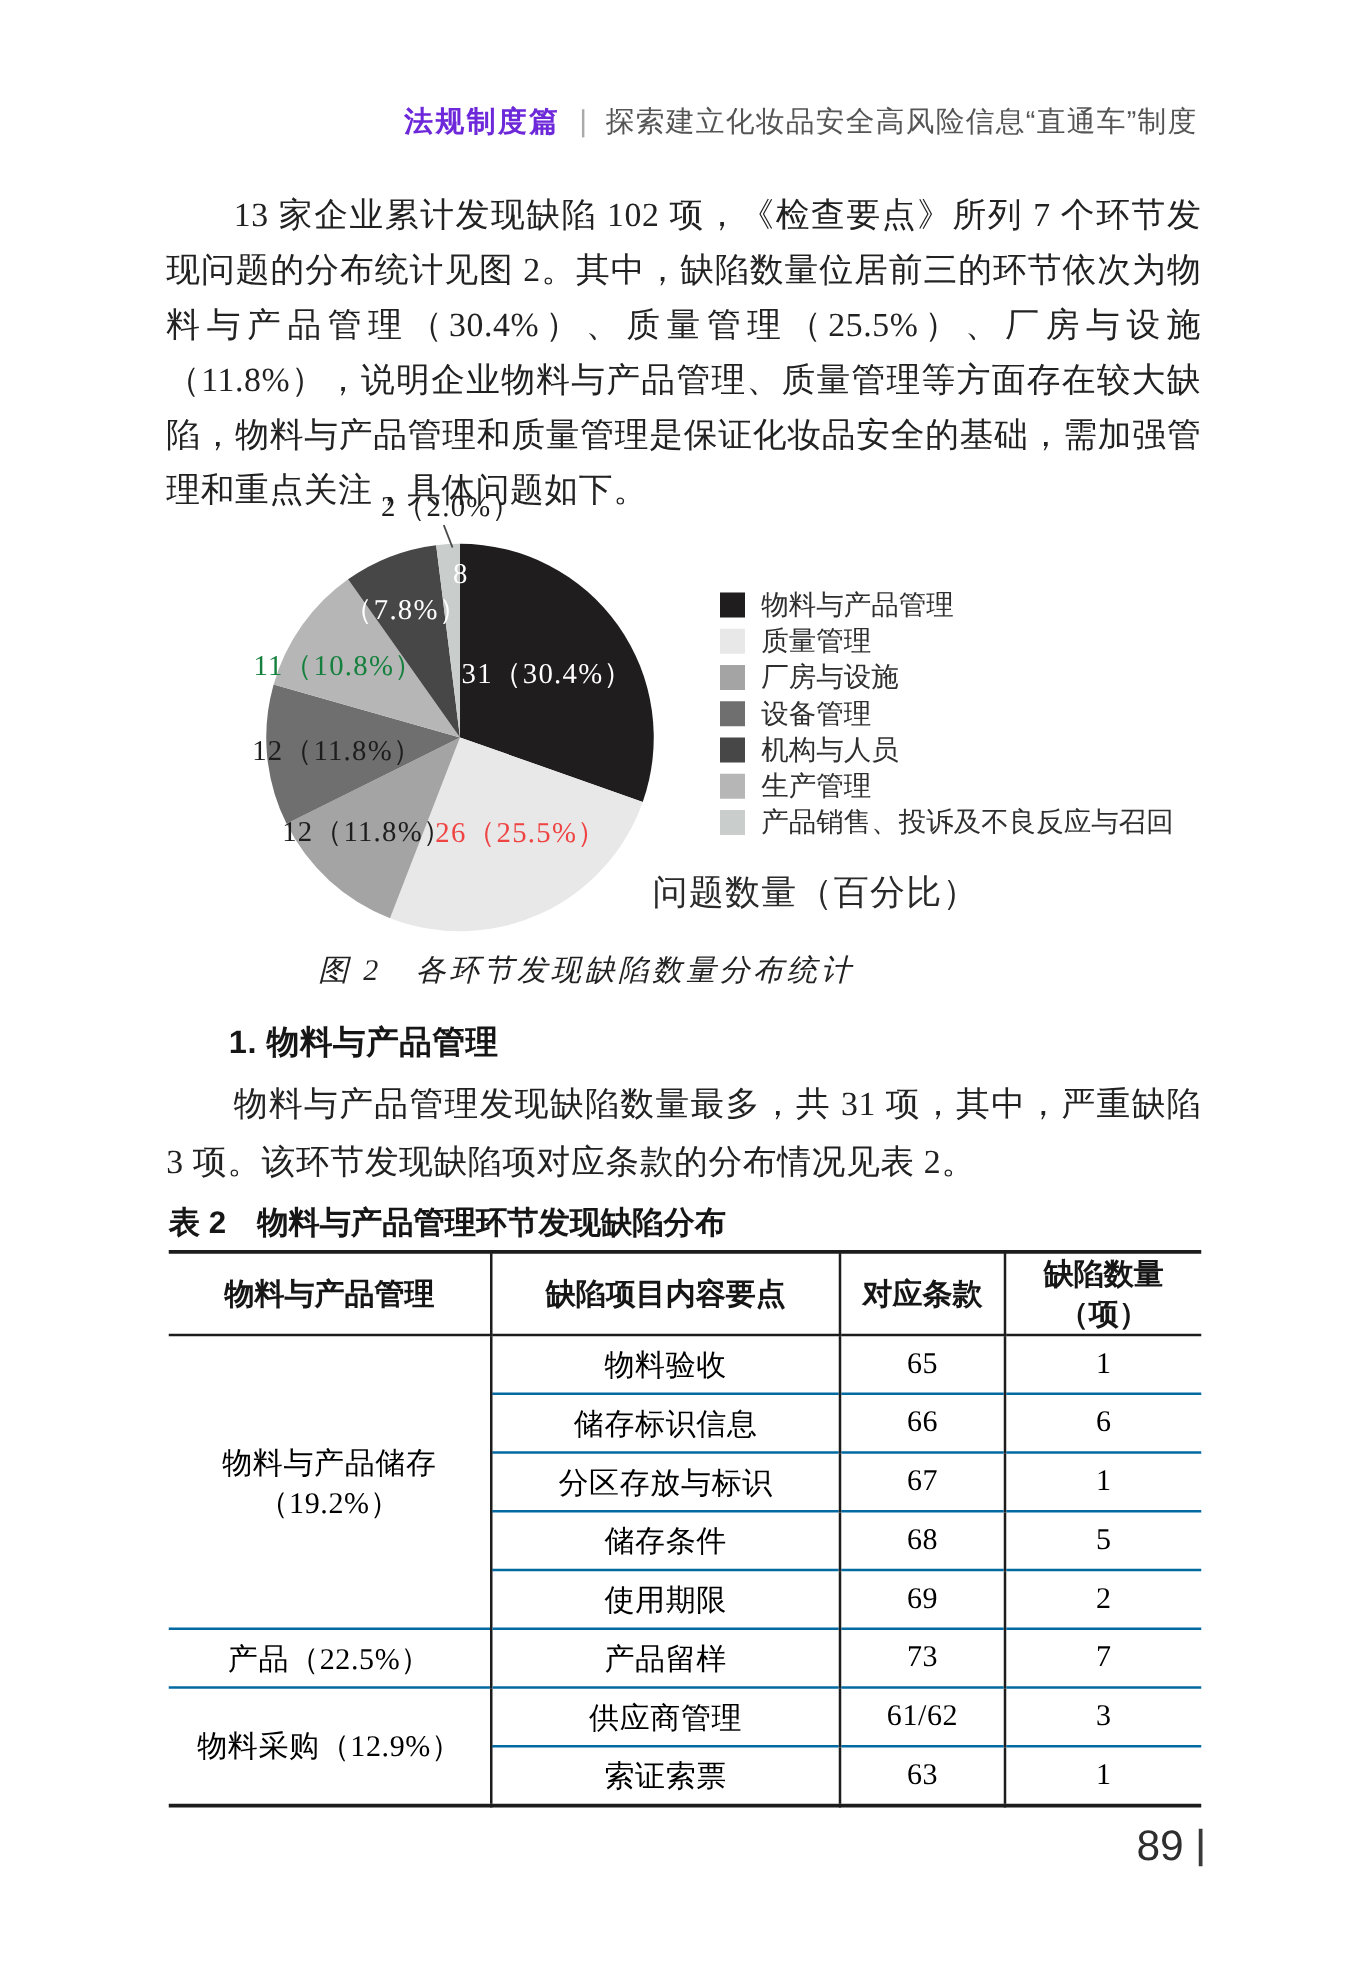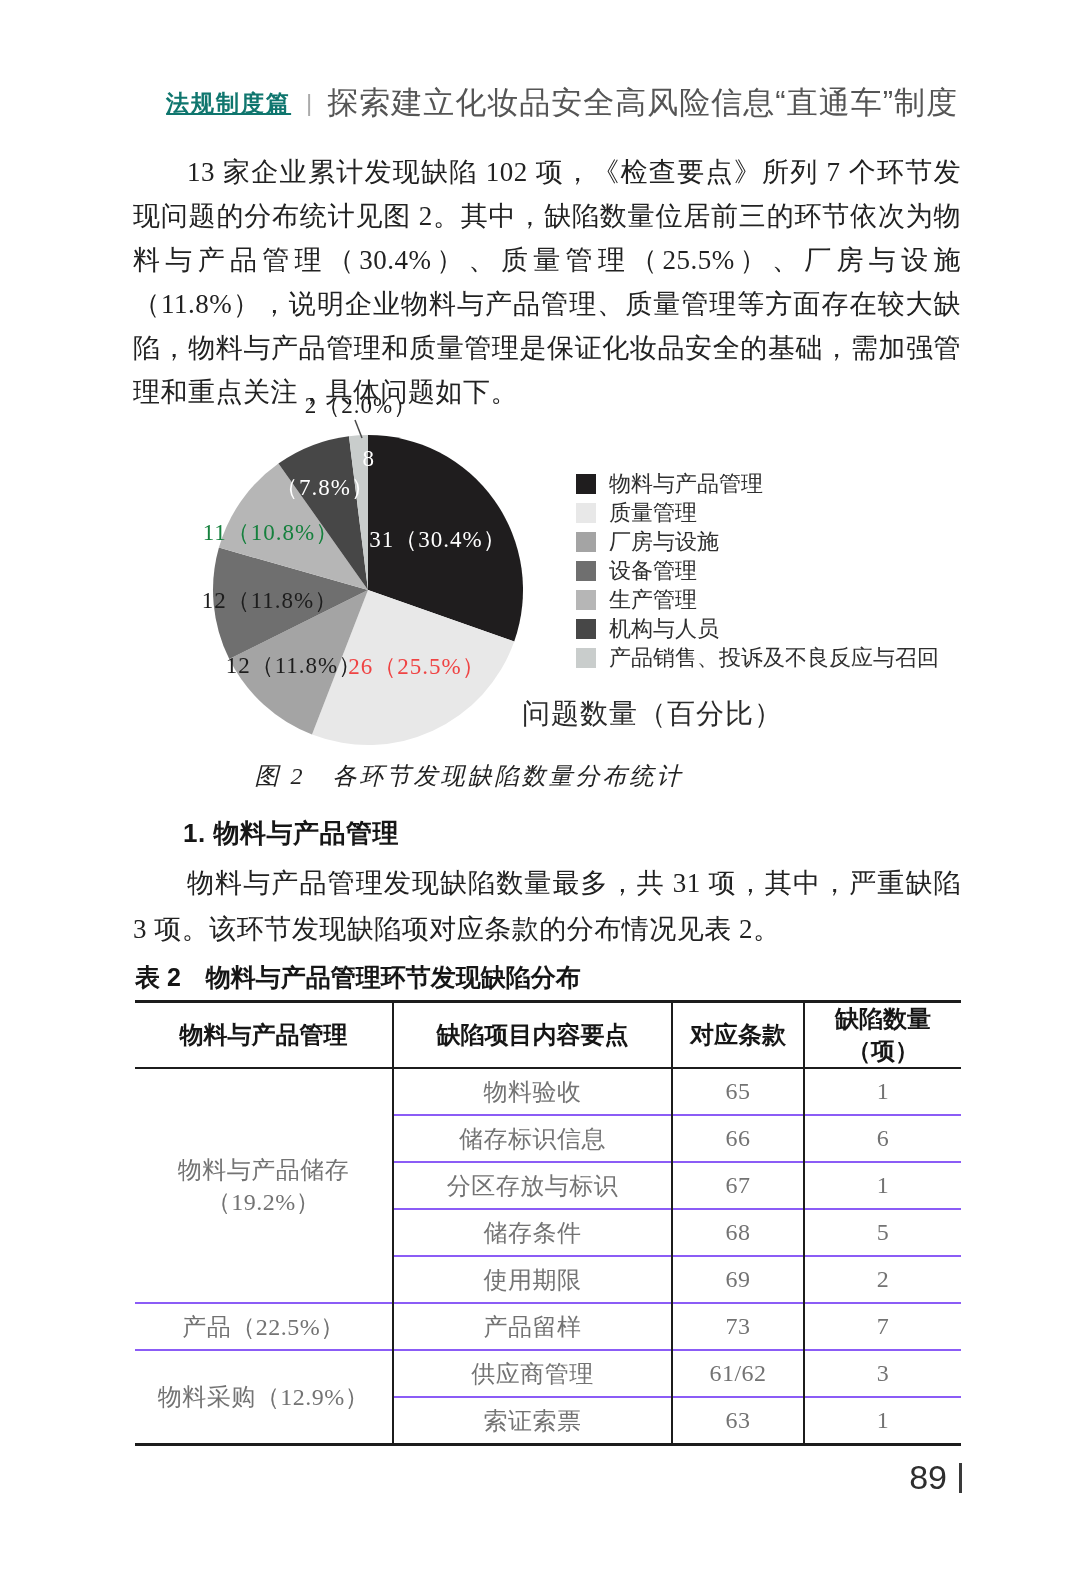--- a/index.html
+++ b/index.html
@@ -2,23 +2,23 @@
 <html><head>
 <meta charset="utf-8">
 <style>
   html,body{margin:0;padding:0;background:#fff;}
   .page{
     position:relative;width:1080px;height:1571px;margin:0 auto;background:#ffffff;
     font-family:"Liberation Serif","DejaVu Serif",serif;color:#1d1d1d;overflow:hidden;
   }
   
   .running-head{position:absolute;top:82px;right:122px;display:flex;align-items:center;gap:15px;}
-  .rh-section{font-size:23px;font-weight:bold;color:#0f766e;letter-spacing:2px;text-decoration:underline;}
+  .rh-section{font-size:23px;font-weight:bold;color:#6d28d9;letter-spacing:2px;}
   .rh-sep{color:#aaaaaa;font-size:24px;font-weight:400;font-family:"Liberation Sans",sans-serif;}
-  .rh-title{font-size:31px;color:#555555;font-family:"Liberation Sans","DejaVu Sans",sans-serif;letter-spacing:1px;}
+  .rh-title{font-size:23px;color:#555555;font-family:"Liberation Sans","DejaVu Sans",sans-serif;letter-spacing:1px;}
   
   .body-text{position:absolute;left:133px;width:828px;font-size:27px;line-height:44px;
     text-align:justify;text-indent:2em;letter-spacing:0.5px;margin:0;color:#222;}
   .para1{top:150px;}
   .para2{top:860px;line-height:46px;}
   
   .figure{position:absolute;left:135px;top:390px;width:826px;height:412px;margin:0;padding:0;}
   .pie-svg{position:absolute;left:0;top:0;}
   .slice-label{position:absolute;transform:translate(-50%,-50%);font-size:23px;white-space:nowrap;
     letter-spacing:1px;text-align:right;line-height:1.25;}
@@ -34,21 +34,21 @@
     font-family:"Liberation Sans","DejaVu Sans",sans-serif;color:#161616;letter-spacing:0.5px;}
   
   .table-title{position:absolute;left:135px;top:961px;width:826px;text-align:left;
     font-size:25px;font-weight:bold;font-family:"Liberation Sans","DejaVu Sans",sans-serif;color:#161616;}
   table.defects{position:absolute;left:135px;top:1000px;width:826px;border-collapse:collapse;
     border-top:3px solid #1c1c1c;border-bottom:3px solid #1c1c1c;table-layout:fixed;}
   table.defects th{height:43px;font-size:24px;font-weight:bold;
     font-family:"Liberation Sans","DejaVu Sans",sans-serif;color:#161616;
     border-bottom:2px solid #1c1c1c;text-align:center;vertical-align:middle;padding:0;}
   table.defects td{height:45px;font-size:24px;text-align:center;vertical-align:middle;
-    border-top:2px solid #8b5cf6;color:#737373;padding:0;letter-spacing:0.5px;}
+    border-top:2px solid #0369a1;color:#000000;padding:0;letter-spacing:0.5px;}
   table.defects th:not(:last-child),table.defects td.has-right{border-right:2px solid #1c1c1c;}
   table.defects thead th{border-top:none;}
   
   .page-number{position:absolute;top:1458px;right:118px;display:flex;align-items:center;gap:12px;
     font-family:"Liberation Sans","DejaVu Sans",sans-serif;font-size:34px;color:#2e2e2e;}
   .pn-bar{width:3px;height:30px;background:#3a3a3a;}
 </style>
 </head>
 <body>
 
@@ -96,26 +96,26 @@
         </div>
         <div class="legend-item">
           <span class="legend-swatch" style="background: rgb(164, 164, 164);"></span>
           <span class="legend-label">厂房与设施</span>
         </div>
         <div class="legend-item">
           <span class="legend-swatch" style="background: rgb(111, 111, 111);"></span>
           <span class="legend-label">设备管理</span>
         </div>
         <div class="legend-item">
+          <span class="legend-swatch" style="background: rgb(71, 71, 71);"></span>
+          <span class="legend-label">机构与人员</span>
+        </div>
+        <div class="legend-item">
           <span class="legend-swatch" style="background: rgb(182, 182, 182);"></span>
           <span class="legend-label">生产管理</span>
-        </div>
-        <div class="legend-item">
-          <span class="legend-swatch" style="background: rgb(71, 71, 71);"></span>
-          <span class="legend-label">机构与人员</span>
         </div>
         <div class="legend-item">
           <span class="legend-swatch" style="background: rgb(201, 205, 204);"></span>
           <span class="legend-label">产品销售、投诉及不良反应与召回</span>
         </div>
       </div>
     <div class="legend-note">问题数量（百分比）</div>
     <figcaption class="fig-caption">图 2　各环节发现缺陷数量分布统计</figcaption>
   </figure>
 

